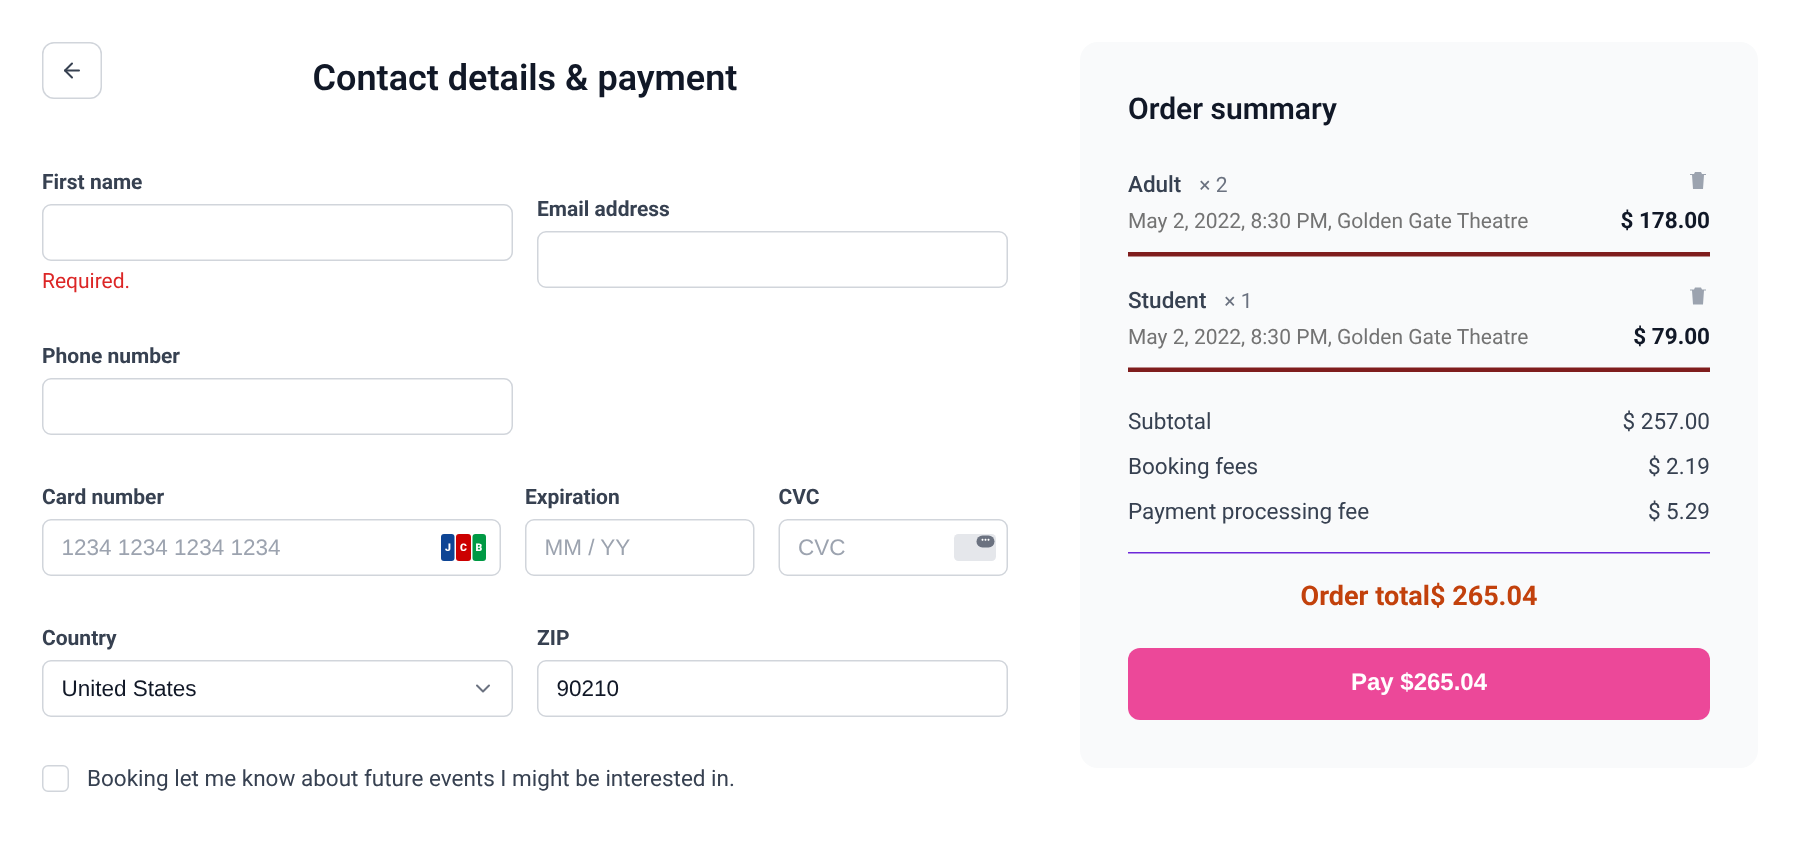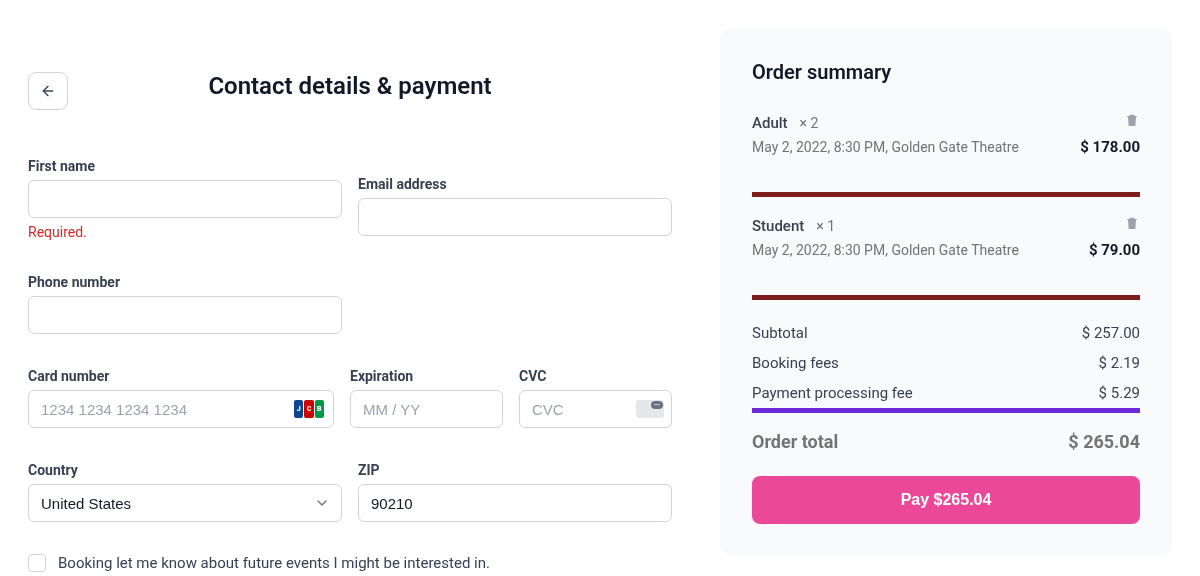--- a/index.html
+++ b/index.html
@@ -20,23 +20,22 @@
       gap: 48px;
     }
     .left {
       flex: 1;
     }
     .right {
       width: 452px;
     }
     .header-row {
       display: flex;
-      align-items: flex-start;
+      align-items: flex-end;
       position: relative;
-      margin-top: 44px;
     }
     .back-btn {
       width: 40px;
       height: 38px;
       border: 1px solid #d1d5db;
       border-radius: 8px;
       background: #fff;
       display: flex;
       align-items: center;
       justify-content: center;
@@ -191,23 +190,23 @@
       border-radius: 12px;
       padding: 32px;
     }
     .summary-title {
       font-size: 20px;
       font-weight: 600;
       color: #111827;
       margin-bottom: 28px;
     }
     .summary-item {
-      padding-bottom: 36px;
+      padding-bottom: 12px;
       margin-bottom: 18px;
-      border-bottom: 5px solid #7f1d1d;
+      border-bottom: 3px solid #7f1d1d;
     }
     .summary-item-top {
       display: flex;
       align-items: center;
       justify-content: space-between;
     }
     .summary-item-name {
       font-size: 15px;
       color: #374151;
       font-weight: 500;
@@ -237,30 +236,30 @@
       color: #111827;
     }
     .fee-row {
       display: flex;
       justify-content: space-between;
       font-size: 15px;
       color: #374151;
       padding: 6px 0;
     }
     .fees-block {
-      border-bottom: 5px solid #6d28d9;
-      padding-bottom: 0;
+      border-bottom: 1px solid #6d28d9;
+      padding-bottom: 12px;
       margin-bottom: 18px;
     }
     .total-row {
       display: flex;
-      justify-content: space-between;
+      justify-content: center;
       font-size: 18px;
       font-weight: 700;
-      color: #737373;
+      color: #c2410c;
       margin-bottom: 24px;
     }
     .pay-btn {
       width: 100%;
       height: 48px;
       border: none;
       border-radius: 8px;
       background: #ec4899;
       color: #fff;
       font-size: 16px;

